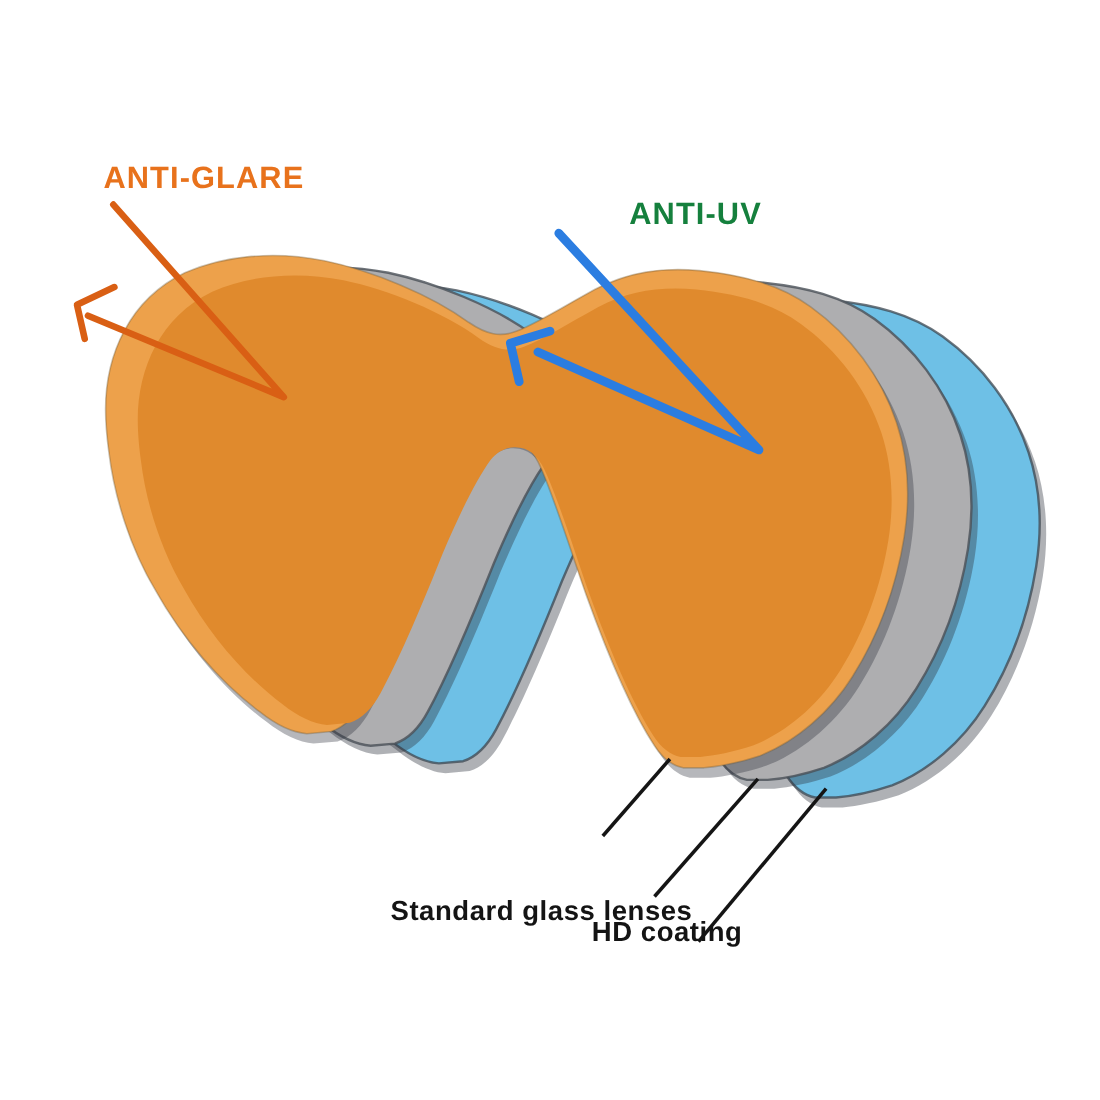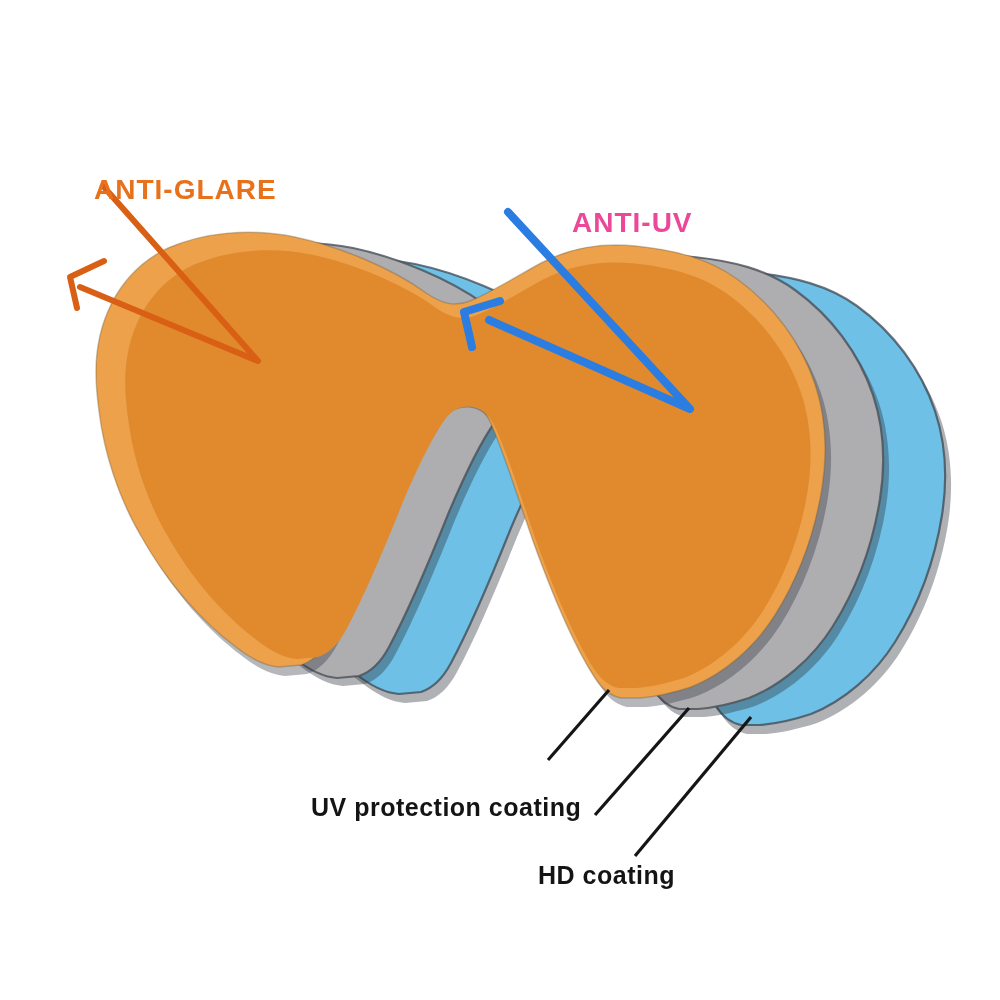--- a/index.html
+++ b/index.html
@@ -9,21 +9,20 @@
     background:#ffffff;
     overflow:hidden;
     font-family:"Liberation Sans", sans-serif;
   }
   .stage svg{position:absolute;left:0;top:0;}
   .label{
     position:absolute;
     font-weight:bold;
     white-space:nowrap;
     user-select:none;
-    margin-top:28px;
   }
   .callout{
     font-size:28px;
     letter-spacing:1px;
   }
   .layer-label{
     font-size:25px;
     letter-spacing:0.5px;
     color:#141414;
   }
@@ -97,19 +96,19 @@
 
     <g stroke="#151515" stroke-width="3.2" fill="none">
       <line x1="609" y1="690" x2="548" y2="760"></line>
       <line x1="689" y1="708" x2="595" y2="815"></line>
       <line x1="751" y1="717" x2="635" y2="856"></line>
     </g>
   </svg>
 
   <div id="anti-glare-label" class="label callout" style="color: rgb(232, 114, 28);">ANTI-GLARE</div>
 
-  <div id="anti-uv-label" class="label callout" style="color: #ec4899;">ANTI-UV</div>
+  <div id="anti-uv-label" class="label callout" style="color: #15803d;">ANTI-UV</div>
 
-  <div id="uv-coating-label" class="label layer-label">UV protection coating</div>
 
+  <div id="glass-label" class="label layer-label">Standard glass lenses</div>
 
   <div id="hd-coating-label" class="label layer-label">HD coating</div>
 </div>
 
 </body></html>

